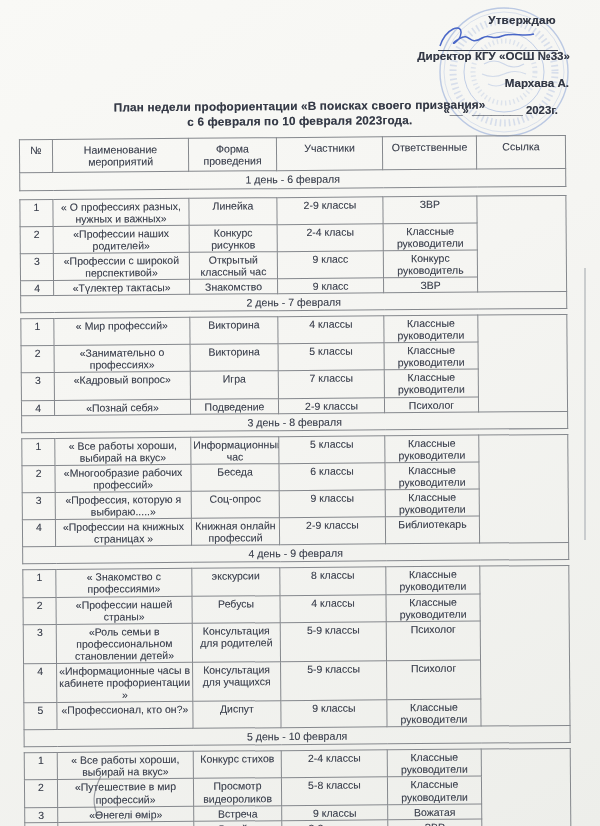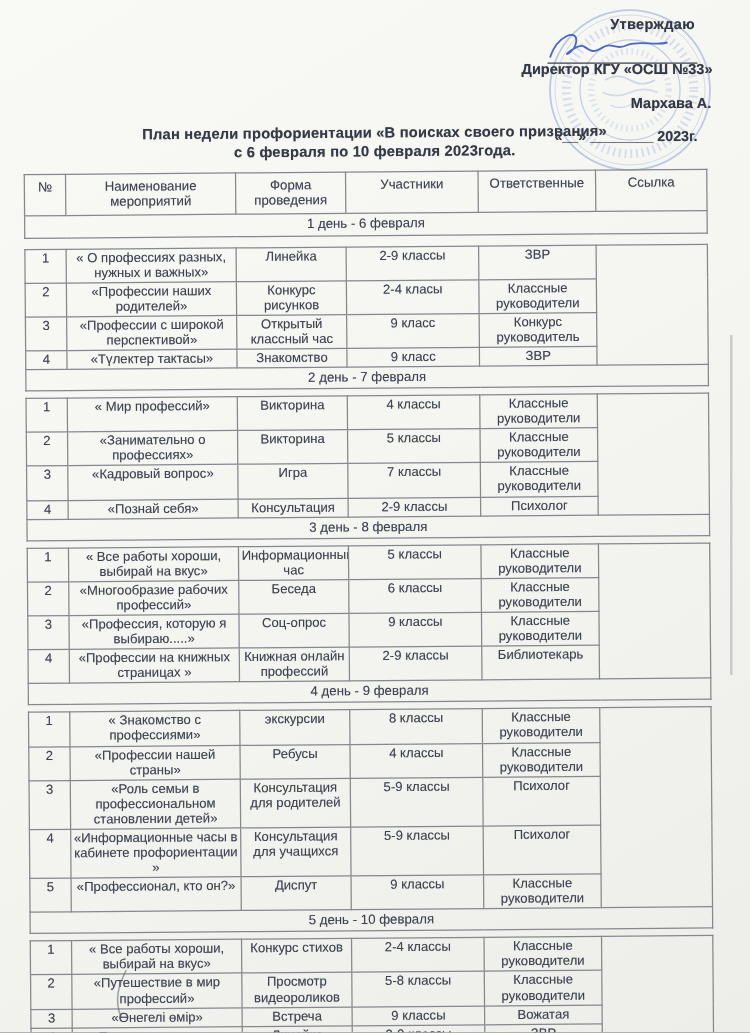--- a/index.html
+++ b/index.html
@@ -181,21 +181,21 @@
         <tr>
           <td>3</td>
           <td>«Кадровый вопрос»</td>
           <td>Игра</td>
           <td>7 классы</td>
           <td>Классные руководители</td>
         </tr>
         <tr>
           <td>4</td>
           <td>«Познай себя»</td>
-          <td>Консультация</td>
+          <td>Подведение</td>
           <td>2-9 классы</td>
           <td>Психолог</td>
         </tr>
         <tr class="dayrow">
           <td colspan="6">3 день - 8 февраля</td>
         </tr>
       </tbody>
         </table>
 
       <div class="gap"></div>

